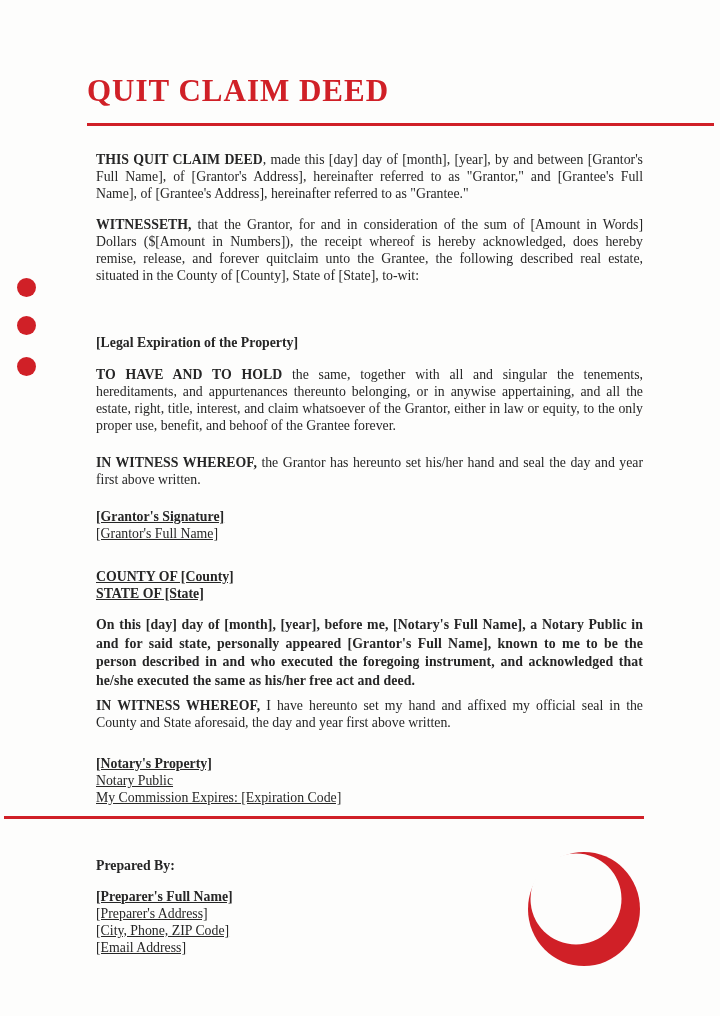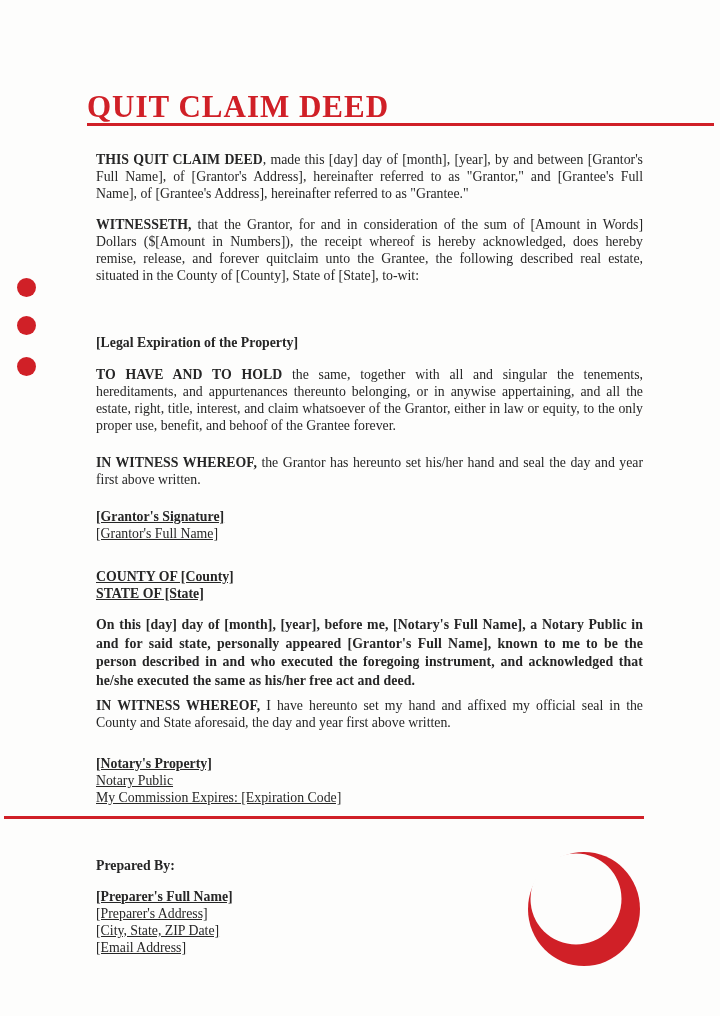--- a/index.html
+++ b/index.html
@@ -10,21 +10,21 @@
   html,body{margin:0;padding:0;background:#fff;}
   .page{
     position:relative;
     width:720px;height:1016px;
     background:var(--paper);
     font-family:"Liberation Serif","DejaVu Serif",serif;
     color:var(--ink);
     overflow:hidden;
   }
   .doc-title{
-    position:absolute;left:87px;top:89px;margin:0;
+    position:absolute;left:87px;top:73px;margin:0;
     font-size:31px;line-height:35px;font-weight:bold;
     letter-spacing:1px;color:var(--accent);
     white-space:nowrap;
   }
   .rule{position:absolute;height:3px;background:var(--accent);}
   .rule-top{left:87px;top:123px;width:627px;}
   .rule-bottom{left:4px;top:816px;width:640px;}
   .para{
     position:absolute;left:88px;width:547px;margin:8px;
     font-size:13.8px;line-height:17px;
@@ -78,21 +78,21 @@
     <span class="line">My Commission Expires: [Expiration Code]</span>
   </p>
 
   <div class="rule rule-bottom"></div>
 
   <p class="para bold-block" style="top:849px">Prepared By:</p>
 
   <p class="para" style="top:880px">
     <strong class="line">[Preparer's Full Name]</strong>
     <span class="line">[Preparer's Address]</span>
-    <span class="line">[City, State, ZIP Date]</span>
+    <span class="line">[City, Phone, ZIP Code]</span>
     <span class="line">[Email Address]</span>
   </p>
 
   <span class="dot" style="top:278px"></span>
   <span class="dot" style="top:316px"></span>
   <span class="dot" style="top:357px"></span>
 
   <svg class="crescent" viewBox="0 0 114 116" aria-hidden="true">
     <ellipse cx="57" cy="58" rx="56" ry="57" fill="var(--accent)"></ellipse>
     <circle cx="49" cy="48" r="45.5" fill="var(--paper)"></circle>

